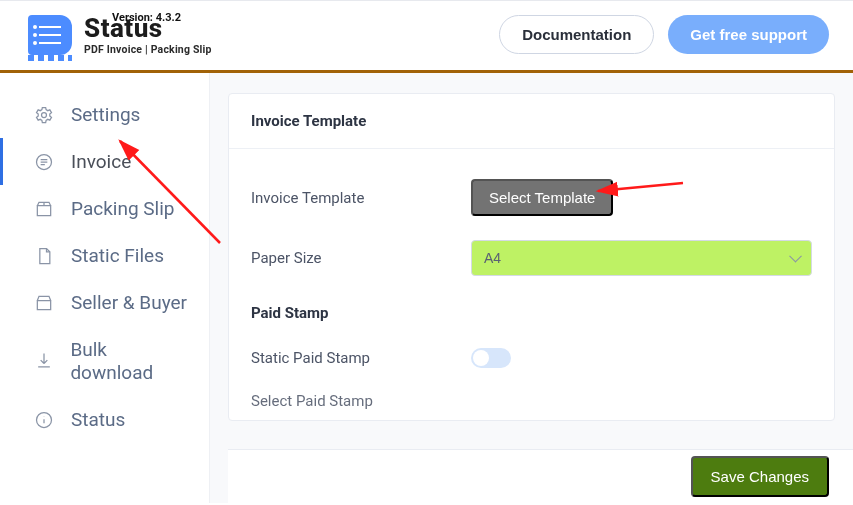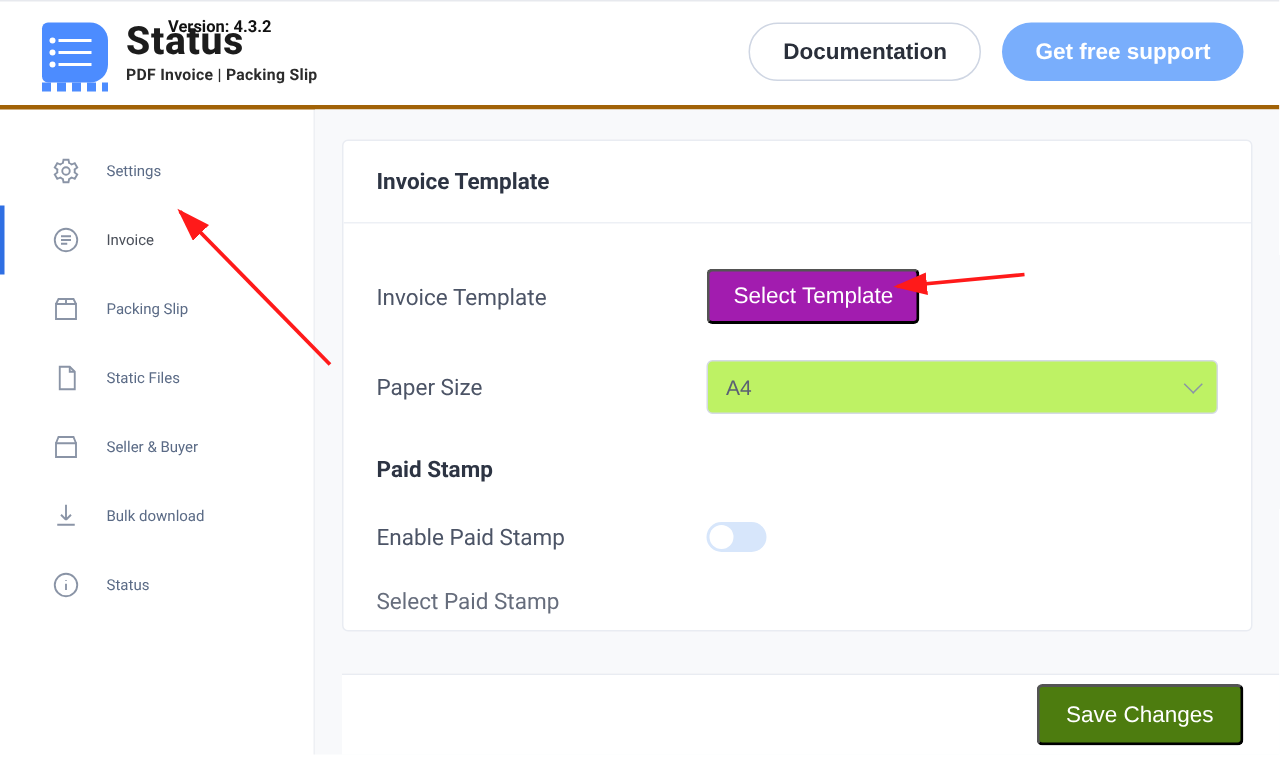--- a/index.html
+++ b/index.html
@@ -13,25 +13,25 @@
   .logo-lines { width:22px; height:18px; display:flex; flex-direction:column; justify-content:space-between; }
   .logo-lines span { display:block; height:2px; background:#fff; position:relative; }
   .logo-lines span:before { content:""; position:absolute; left:-6px; top:-1px; width:4px; height:4px; background:#fff; border-radius:50%; }
   .brand-text .name { font-size:26px; font-weight:800; color:#1c1c1c; letter-spacing:0.5px; }
   .brand-text .tag  { font-size:10.5px; color:#2b2b2b; font-weight:700; letter-spacing:0.2px; }
   .header-actions { display:flex; gap:14px; margin-right:6px; }
   .btn { border-radius:22px; padding:10px 22px; font-size:15px; font-weight:600; cursor:pointer; border:none; }
   .btn-outline { background:#fff; border:1px solid #cfd6e3; color:#2a2f3a; }
   .btn-primary-lt { background:#79aefc; color:#fff; }
   .btn-primary { background:#4d7c0f; color:#fff; border-radius:4px; padding:10px 18px; font-size:15px; font-weight:500; }
-  .btn-blue { background:#a21caf; color:#fff; border-radius:4px; padding:8px 16px; font-size:15px; font-weight:500; }
+  .btn-blue { background:#737373; color:#fff; border-radius:4px; padding:8px 16px; font-size:15px; font-weight:500; }
 
   .body { display:flex; height:calc(100% - 74px); }
   .sidebar { width:210px; border-right:1px solid #eef0f4; padding-top:18px; }
-  .nav-item { display:flex; align-items:center; gap:16px; padding:12px 18px 12px 30px; color:#5b6b86; font-size:10px; cursor:pointer; border-left:3px solid transparent; }
+  .nav-item { display:flex; align-items:center; gap:16px; padding:12px 18px 12px 30px; color:#5b6b86; font-size:19px; cursor:pointer; border-left:3px solid transparent; }
   .nav-item.active { border-left-color:#2f6fe3; color:#4a4f59; }
   .nav-item .icon { width:22px; height:22px; display:flex; align-items:center; justify-content:center; color:#8a94a6; }
 
   .content-wrap { flex:1; background:#f8f9fb; padding:20px 18px 0 18px; position:relative; }
   .panel { background:#fff; border:1px solid #e9ecf2; border-radius:4px; overflow:hidden; }
   .panel-header { padding:18px 22px; border-bottom:1px solid #edf0f5; font-weight:700; font-size:15px; color:#2d3443; }
   .panel-body { padding:18px 22px 10px 22px; }
   .row { display:flex; align-items:center; padding:12px 0; }
   .row .label { flex:0 0 220px; color:#4c5466; font-size:15px; }
   .row .control { flex:1; }
@@ -152,21 +152,21 @@
           <div class="row">
             <div class="label">Paper Size</div>
             <div class="control select-wrap">
               <select class="select">
                 <option>A4</option>
               </select>
             </div>
           </div>
           <div class="subsection">Paid Stamp</div>
           <div class="row" style="padding-top:20px;">
-            <div class="label">Enable Paid Stamp</div>
+            <div class="label">Static Paid Stamp</div>
             <div class="control">
               <div class="toggle"></div>
             </div>
           </div>
           <div class="row" style="opacity:.85; padding-bottom:0;">
             <div class="label">Select Paid Stamp</div>
             <div class="control"></div>
           </div>
         </div>
       </div>

